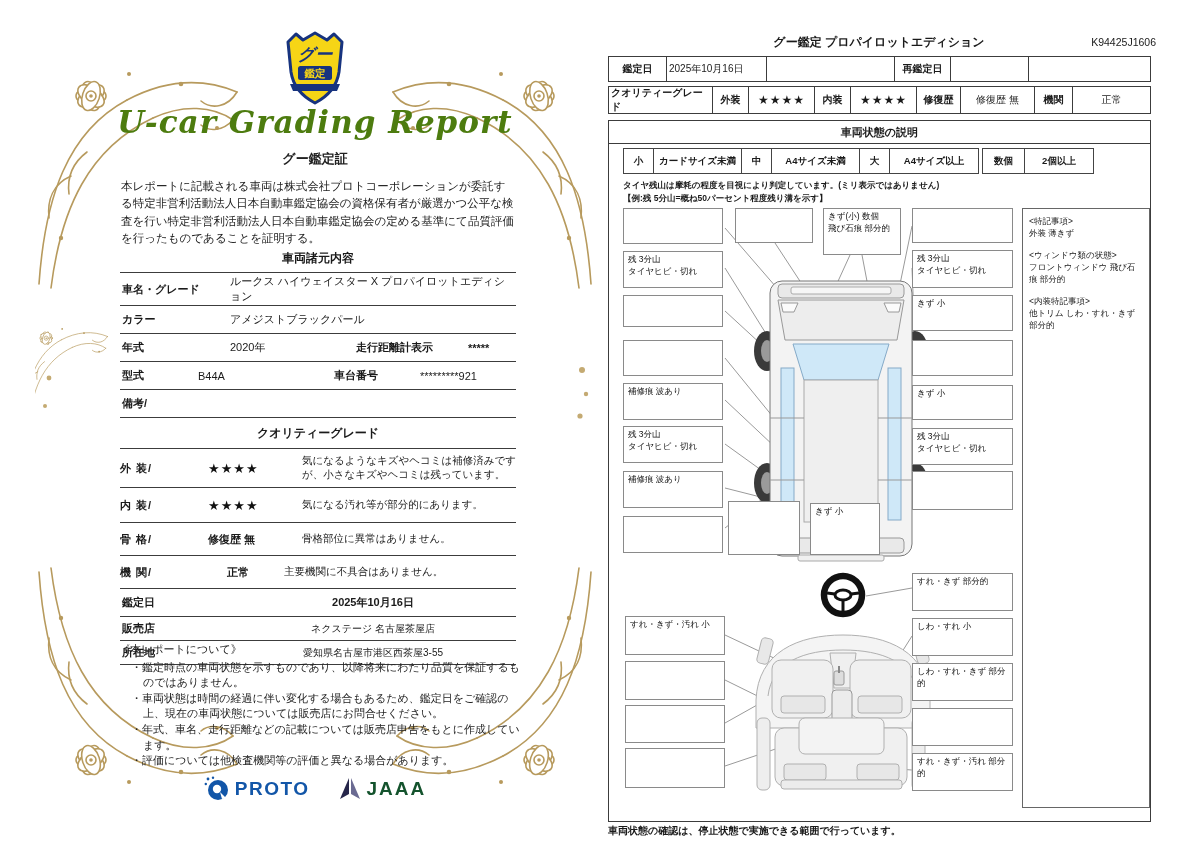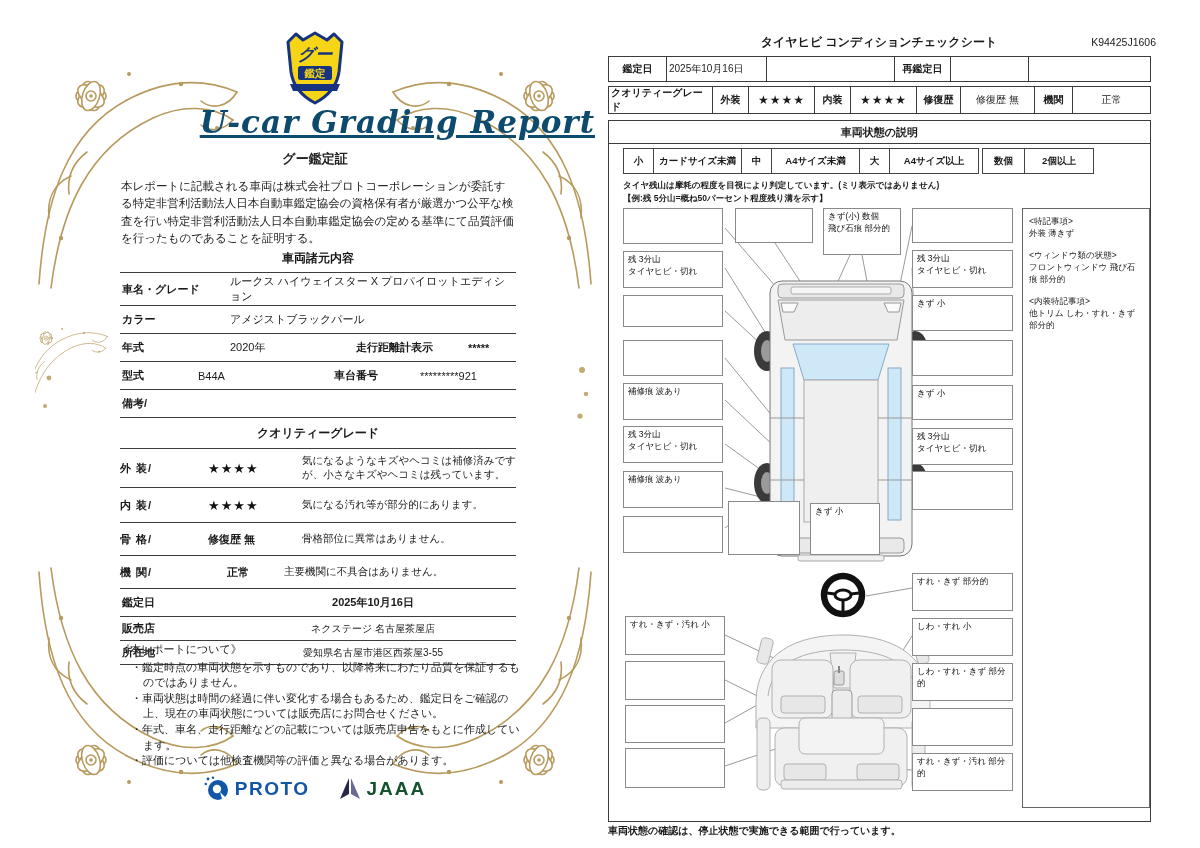--- a/index.html
+++ b/index.html
@@ -3,23 +3,23 @@
 <meta charset="utf-8">
 <style>
   html,body{margin:0;padding:0;}
   body{width:1200px;height:848px;background:#ffffff;position:relative;
        font-family:"Liberation Sans",sans-serif;color:#1a1a1a;overflow:hidden;}
 
   
   .cert{position:absolute;left:35px;top:18px;width:560px;height:812px;}
   .orn{position:absolute;left:0;top:0;width:560px;height:812px;pointer-events:none;}
   .shield{position:absolute;left:249px;top:12px;width:62px;height:76px;}
-  .rtitle{position:absolute;left:0;top:86px;width:100%;text-align:right;
+  .rtitle{position:absolute;left:0;top:86px;width:100%;text-align:center;
           font-family:"DejaVu Serif",serif;font-style:italic;font-weight:bold;
-          font-size:31px;color:#0c4a6e;letter-spacing:1px;text-decoration:underline;}
+          font-size:31px;color:#4d7c0f;letter-spacing:1px;}
   .rsub{position:absolute;left:0;top:132px;width:100%;text-align:center;
         font-weight:bold;font-size:13px;color:#222;}
   .statement{position:absolute;left:86px;top:160px;width:394px;
              font-family:"Liberation Serif",serif;font-size:11.5px;line-height:1.5;color:#222;}
   .sec-title{width:100%;text-align:center;font-weight:bold;font-size:12px;padding:6px 0 5px;}
   .ctable{position:absolute;left:85px;top:226px;width:396px;}
   .crow{border-top:1px solid #3c3c3c;display:flex;align-items:center;font-size:11px;
         min-height:25px;padding:1px 0;gap:16px;}
   .crow.last{border-bottom:1px solid #3c3c3c;}
   .clabel{width:92px;font-weight:bold;padding-left:2px;flex:none;}
@@ -215,21 +215,21 @@
         <path d="M10,1 L1,22 L10,17 Z" fill="#26264a"></path>
         <path d="M12,1 L21,22 L12,17 Z" fill="#6a6a92"></path>
       </svg>
       <span class="txt">JAAA</span>
     </div>
   </div>
 </div>
 
 <div class="sheet">
 
-  <div class="sheet-title">タイヤヒビ コンディションチェックシート</div>
+  <div class="sheet-title">グー鑑定 プロパイロットエディション</div>
   <div class="sheet-id">K94425J1606</div>
 
   <div class="t" style="top:28px;height:24px">
     <div class="c b" style="width:58px">鑑定日</div>
     <div class="c" style="width:100px;justify-content:flex-start">2025年10月16日</div>
     <div class="c" style="width:128px"></div>
     <div class="c b" style="width:56px">再鑑定日</div>
     <div class="c" style="width:78px"></div>
     <div class="c" style="flex:1"></div>
   </div>

